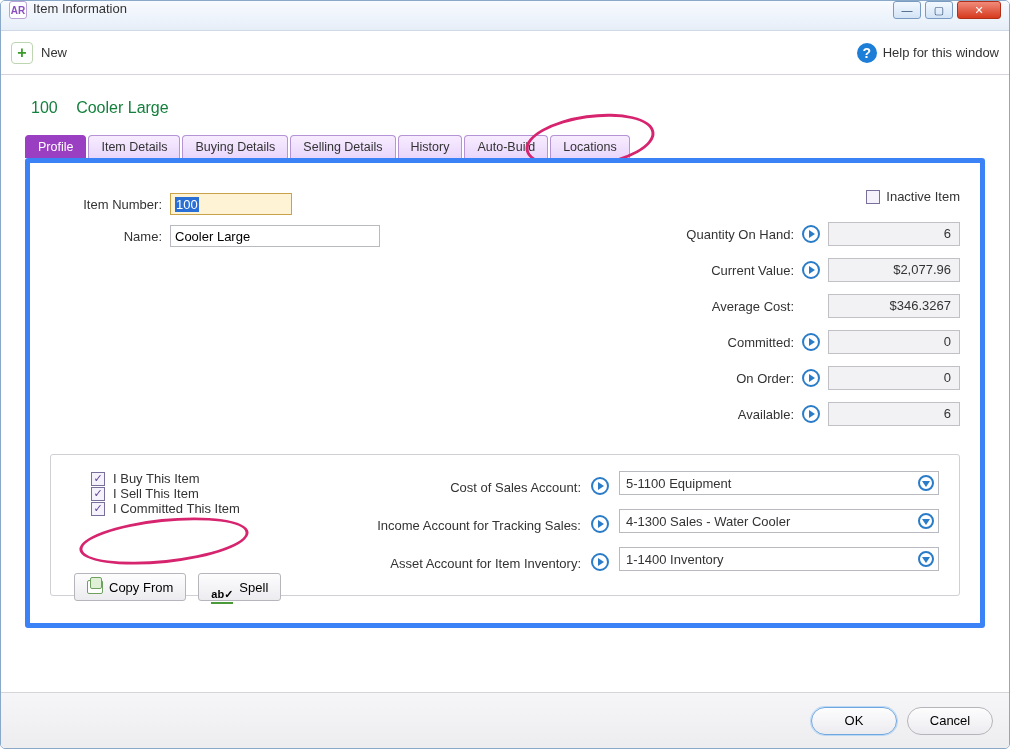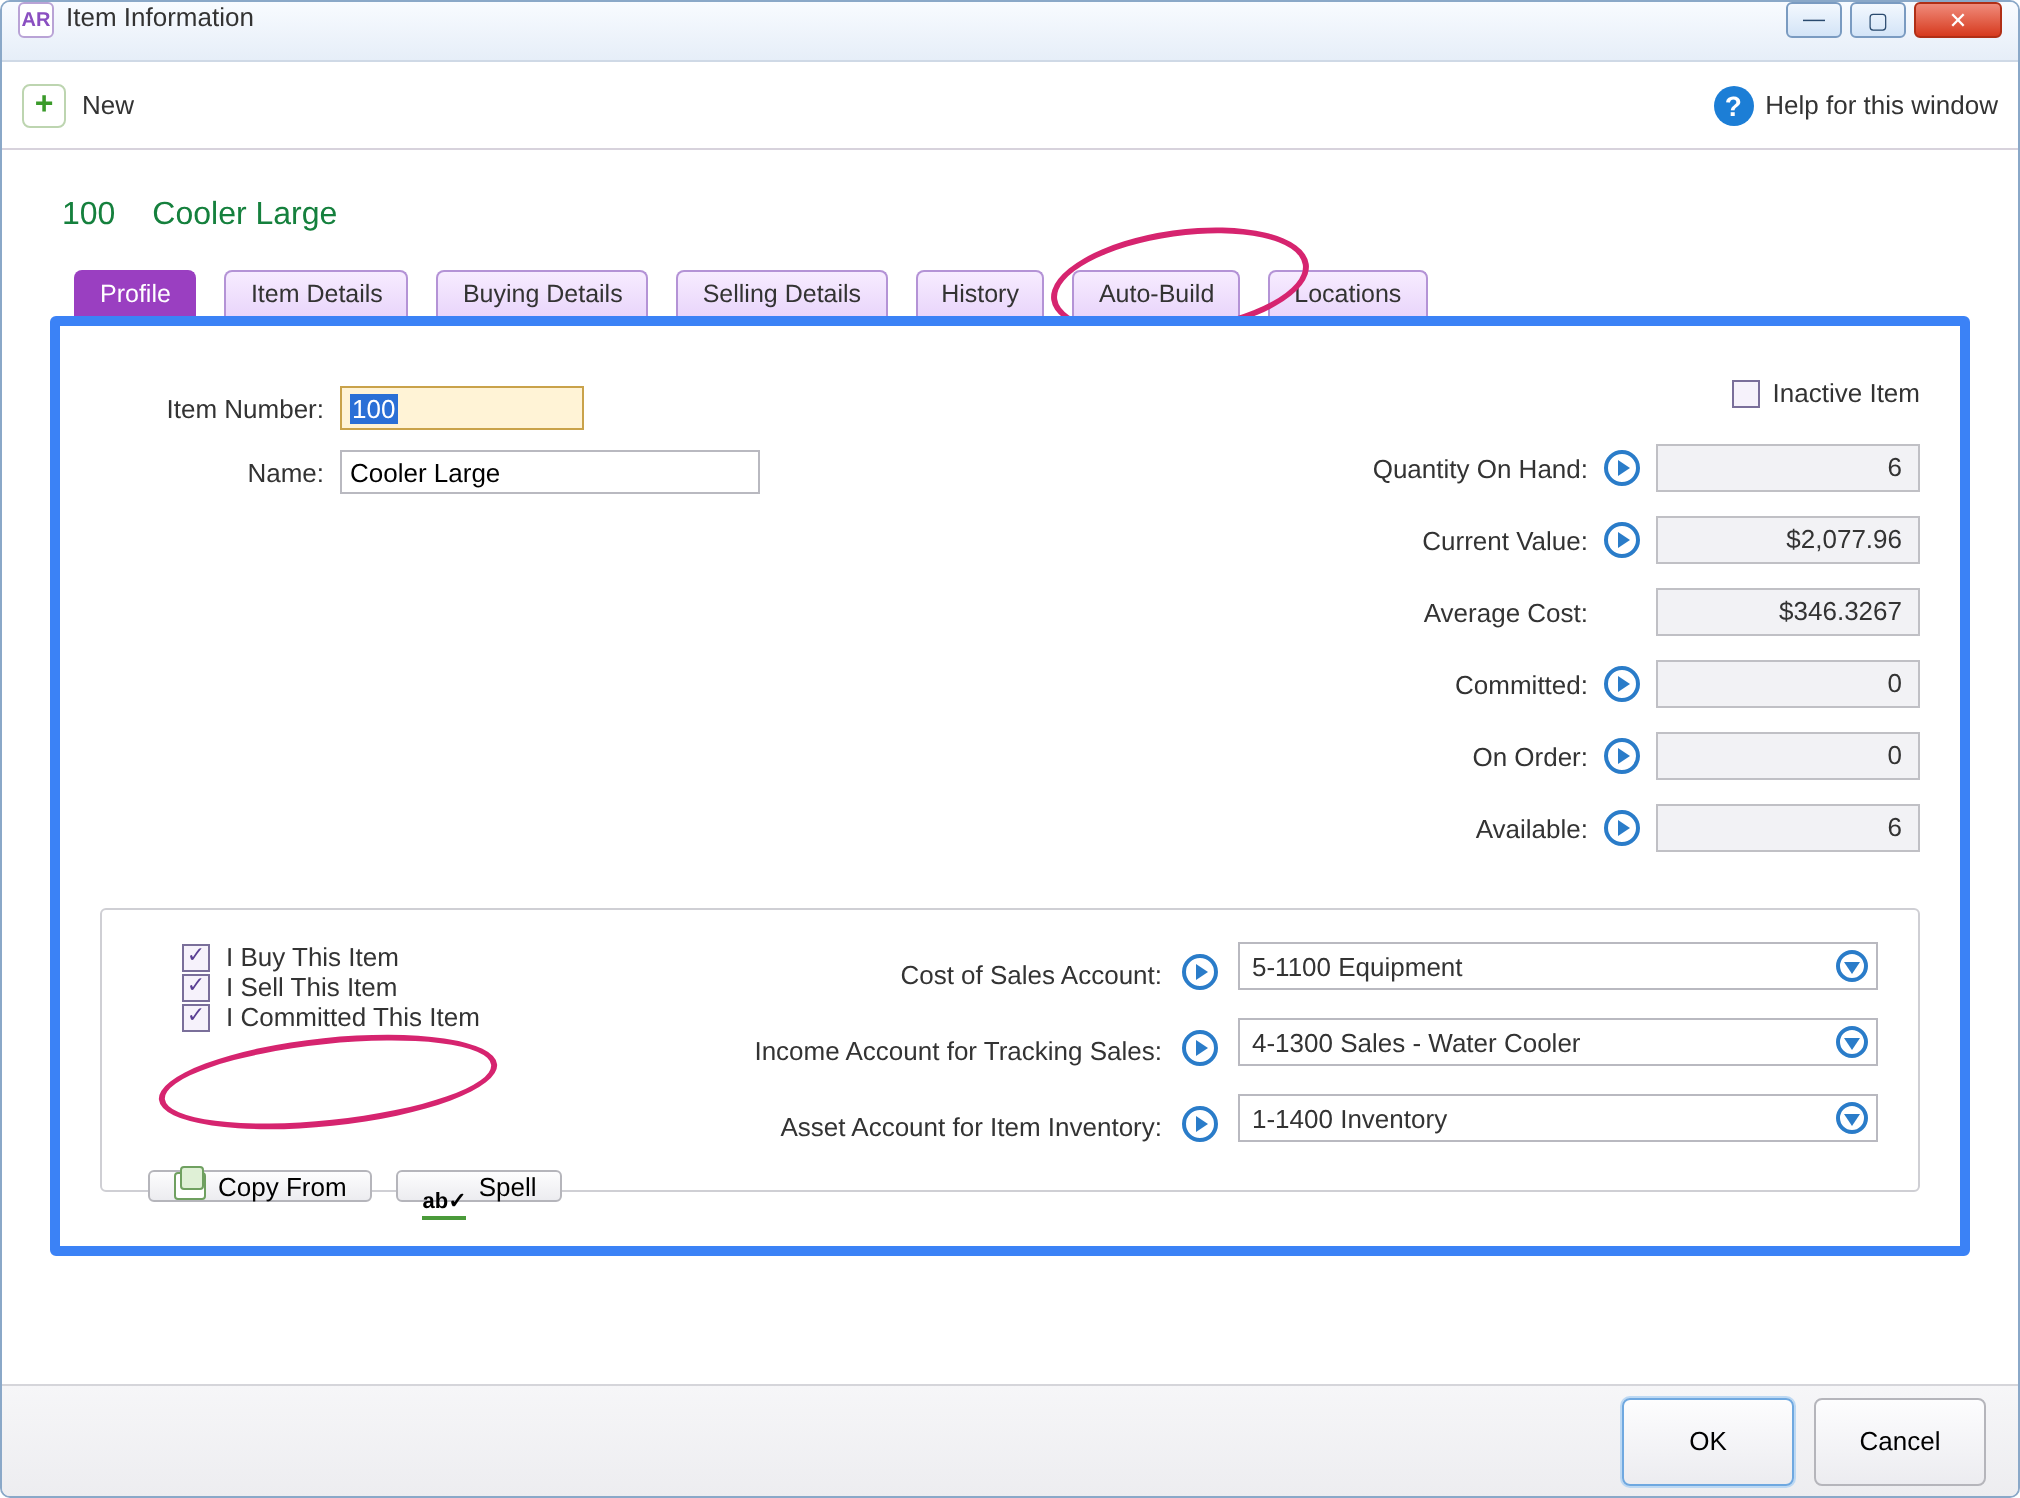--- a/index.html
+++ b/index.html
@@ -85,21 +85,20 @@
   .tab {
     border:1px solid #b493d6;
     border-bottom:none;
     background:linear-gradient(#f7ecff,#e9d6fb);
     padding:4px 12px;
     border-radius:4px 4px 0 0;
     margin-right:2px;
     cursor:pointer;
     font-size:12.5px;
     color:#333;
-    margin-left:12px;
   }
   .tab.active {
     background:#9a3fc1;color:#fff;border-color:#9a3fc1;
   }
   .tab-body {
     border:5px solid #3b82f6;
     border-radius:3px;
     padding:30px 20px 20px 20px;
     min-height:470px;
     background:#fff;
@@ -153,33 +152,33 @@
     display:flex;align-items:center;justify-content:space-between;
     padding:0 4px 0 6px;
   }
   .combo-dd{
     width:16px;height:16px;border-radius:50%;border:2px solid #2a7cc9;background:#fff;
     display:flex;align-items:center;justify-content:center;cursor:pointer;
   }
   .combo-dd::after{content:"";border-top:6px solid #2a7cc9;border-left:4px solid transparent;border-right:4px solid transparent;margin-top:1px;}
   .bot-btns{position:absolute;left:44px;bottom:22px;display:flex;gap:12px;}
   .btn{
-    height:16px;border:1px solid #b5b5bb;border-radius:3px;
+    height:28px;border:1px solid #b5b5bb;border-radius:3px;
     background:linear-gradient(#fdfdfe,#ececf0);
     padding:0 12px;display:flex;align-items:center;gap:6px;cursor:pointer;font:inherit;
   }
   .footer{
     position:absolute;left:0;right:0;bottom:0;height:56px;
     background:linear-gradient(#f6f6f8,#ededf0);
     border-top:1px solid #d5d5da;
     display:flex;align-items:center;justify-content:flex-end;
     padding:0 16px;gap:10px;
   }
   .dlg-btn{
-    width:86px;height:44px;border:1px solid #b5b5bb;border-radius:4px;
+    width:86px;height:28px;border:1px solid #b5b5bb;border-radius:14px;
     background:linear-gradient(#fdfdfe,#ececf0);cursor:pointer;font:inherit;
   }
   .ok-btn{border:1px solid #6fa8e0;box-shadow:0 0 0 1px #bcd8f3;}
   
   .annot {
     position:absolute;border:3px solid #d6246f;border-radius:50%;
     pointer-events:none;
   }
   .sel-highlight{
     background:#fff3d6;

